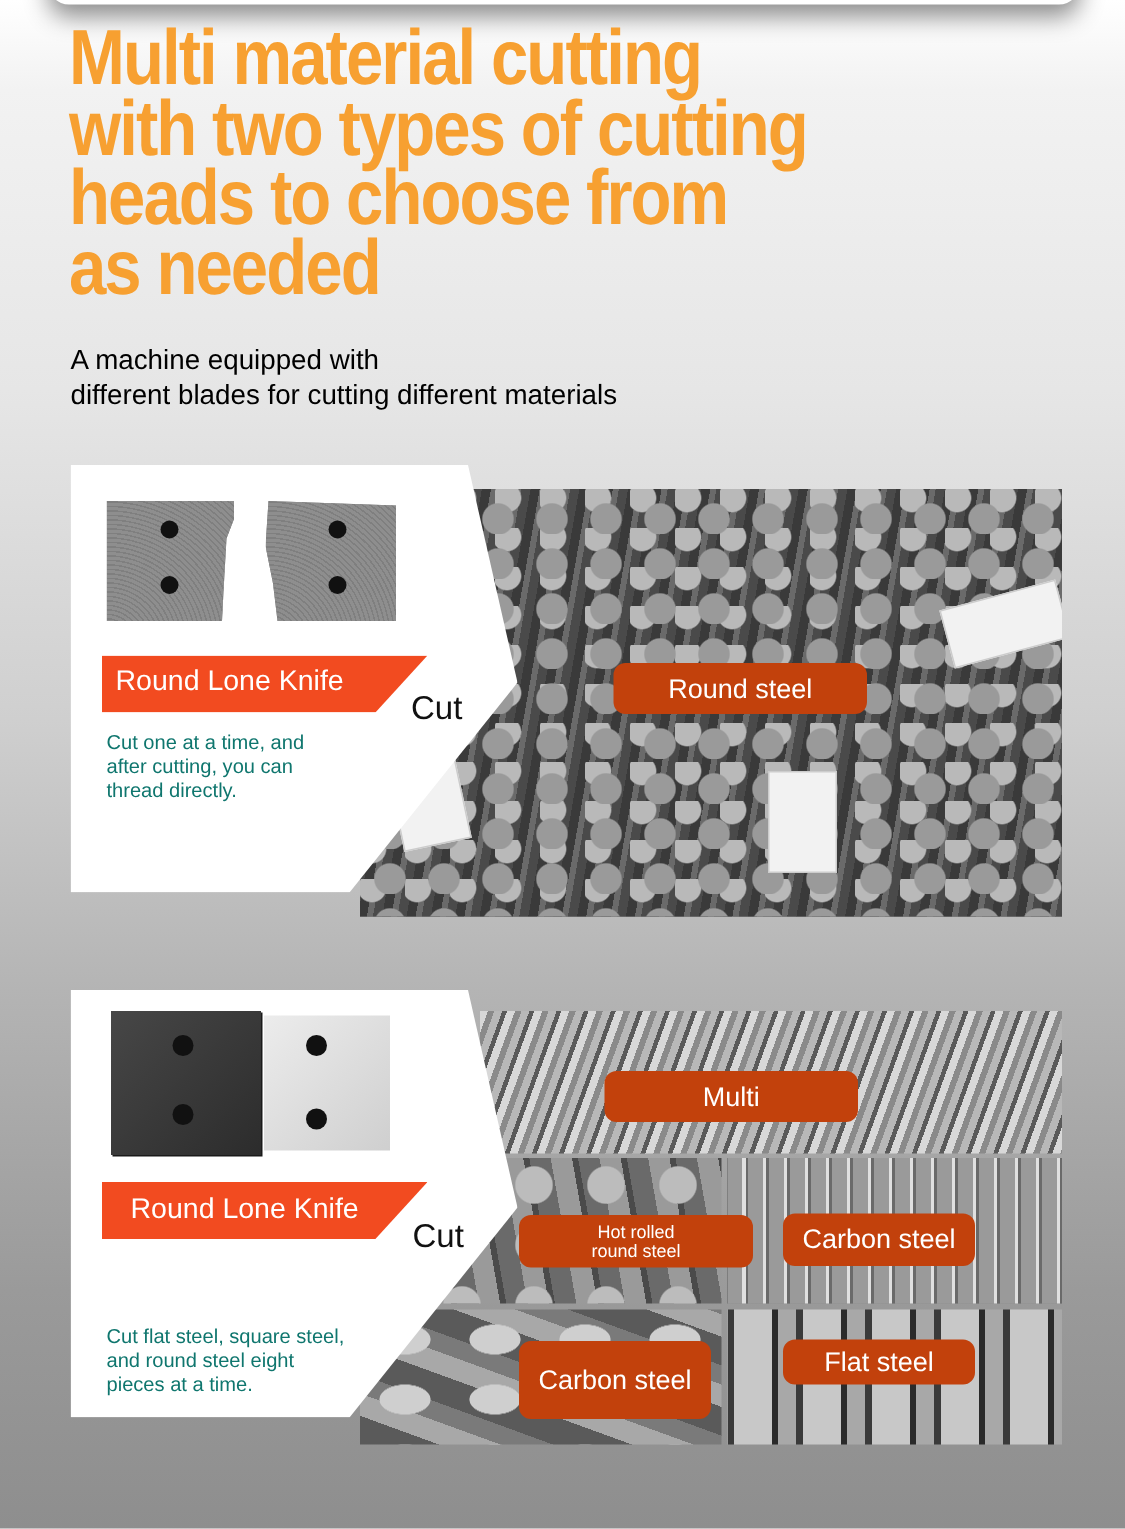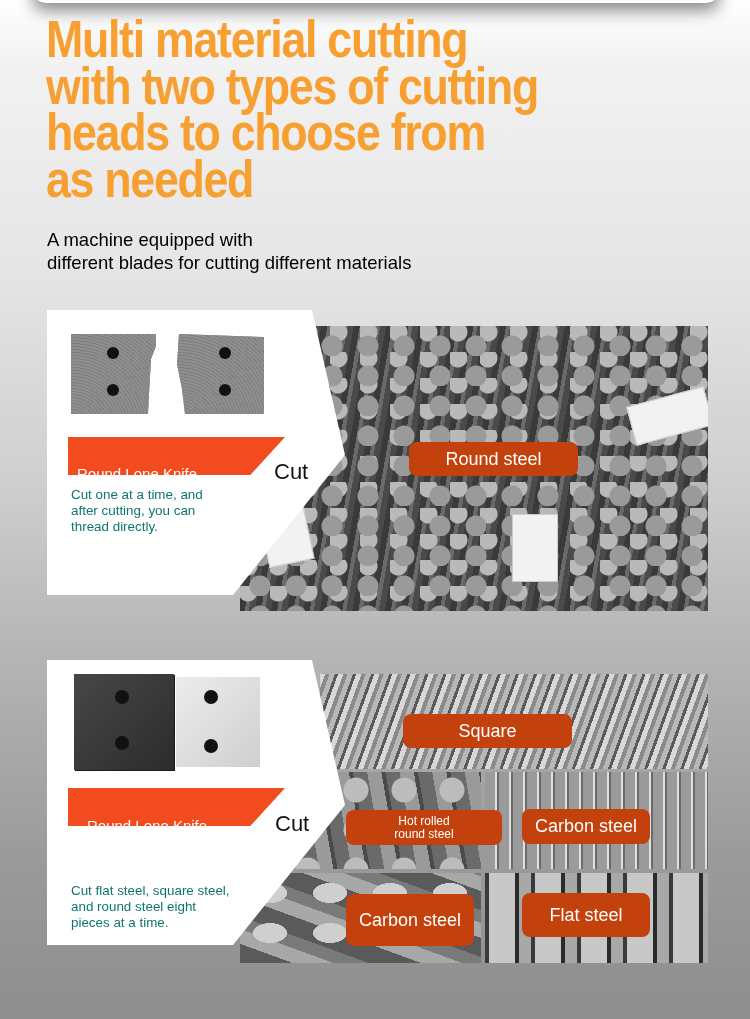--- a/index.html
+++ b/index.html
@@ -63,21 +63,21 @@
   .hole { position: absolute; width: 12px; height: 12px; border-radius: 50%; background: #111; }
   .blade-dark { position: absolute; left: 74px; top: 674px; width: 100px; height: 96px;
     background: linear-gradient(135deg, #474747, #2c2c2c); box-shadow: 1px 1px 0 #1a1a1a; }
   .blade-light { position: absolute; left: 176px; top: 677px; width: 84px; height: 90px;
     background: linear-gradient(135deg, #ececec, #cfcfcf); }
   .ribbon {
     position: absolute; left: 68px; width: 217px; height: 38px;
     background: #f24b20; clip-path: polygon(0 0, 100% 0, 84% 100%, 0 100%);
   }
   .ribbon-text {
-    position: absolute; color: #fff; font-size: 15px; line-height: 38px; margin-top: 19px;
+    position: absolute; color: #fff; font-size: 19px; line-height: 38px;
   }
   .cut-label { position: absolute; color: #111; font-size: 22px; }
   .desc { position: absolute; left: 71px; color: #0f766e; font-size: 13.4px; line-height: 16px; white-space: pre-line; }
   .pill {
     position: absolute; background: #c2410c; border-radius: 8px; color: #fff;
     display: flex; align-items: center; justify-content: center; text-align: center;
     white-space: pre-line;
   }
   .photo-rebar { left: 320px; top: 674px; width: 388px; height: 95px;
     background: repeating-linear-gradient(110deg, #d8d8d8 0 5px, #8a8a8a 5px 9px, #b8b8b8 9px 14px, #5a5a5a 14px 17px); }
@@ -143,19 +143,19 @@
   <div class="hole" style="left:115px;top:736px;width:14px;height:14px;"></div>
   <div class="hole" style="left:204px;top:690px;width:14px;height:14px;"></div>
   <div class="hole" style="left:204px;top:739px;width:14px;height:14px;"></div>
   <div class="ribbon" style="top:788px;"></div>
   <span class="ribbon-text" style="left:87px;top:788px;">Round Lone Knife</span>
   <span class="cut-label" style="left:275px;top:811px;">Cut</span>
   <p class="desc" style="top:839px;margin-top:44px;">Cut flat steel, square steel,
 and round steel eight
 pieces at a time.</p>
 
-  <div class="pill" style="left:403px;top:714px;width:169px;height:34px;font-size:18px;">Square</div>
+  <div class="pill" style="left:403px;top:714px;width:169px;height:34px;font-size:18px;">Multi</div>
   <div class="pill" style="left:346px;top:810px;width:156px;height:35px;font-size:12px;line-height:13px;">Hot rolled
 round steel</div>
   <div class="pill" style="left:522px;top:809px;width:128px;height:35px;font-size:18px;">Carbon steel</div>
   <div class="pill" style="left:346px;top:894px;width:128px;height:52px;font-size:18px;">Carbon steel</div>
-  <div class="pill" style="left:522px;top:893px;width:128px;height:44px;font-size:18px;">Flat steel</div>
+  <div class="pill" style="left:522px;top:893px;width:128px;height:30px;font-size:18px;">Flat steel</div>
 </div>
 
 </body></html>

